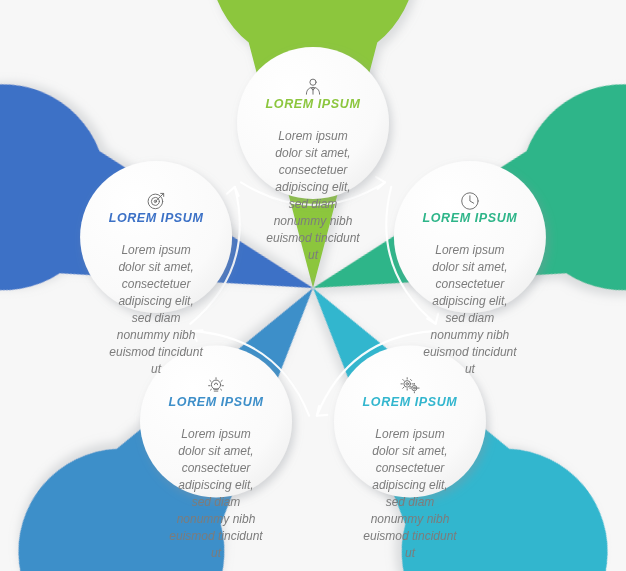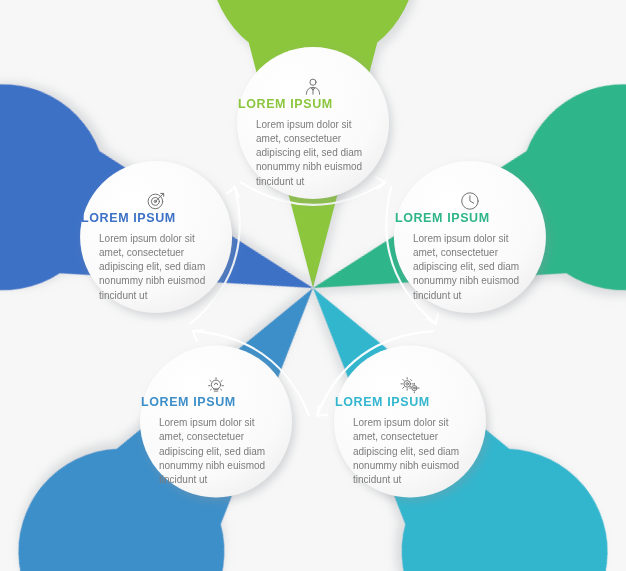--- a/index.html
+++ b/index.html
@@ -22,35 +22,36 @@
     position: absolute;
     left: 0;
     top: 0;
     width: 626px;
     height: 571px;
     display: block;
   }
   .petal-label {
     position: absolute;
     width: 150px;
-    text-align: left;
+    text-align: center;
     pointer-events: none;
+    font-style: italic;
   }
   .petal-title {
     font-size: 12.5px;
     font-weight: bold;
     letter-spacing: 0.6px;
     margin: 0 0 3px 0;
     line-height: 1.1;
   }
   .petal-body {
-    font-size: 10px;
+    font-size: 12px;
     line-height: 1.42;
     color: #7c7c7c;
-    margin: 6px;
+    margin: 16px;
     padding: 0 12px;
   }
 </style>
 </head>
 <body style="background: rgb(247, 247, 247);">
 
 <div id="infographic">
 
   <svg class="stage" viewBox="0 0 626 571">
     <defs>

